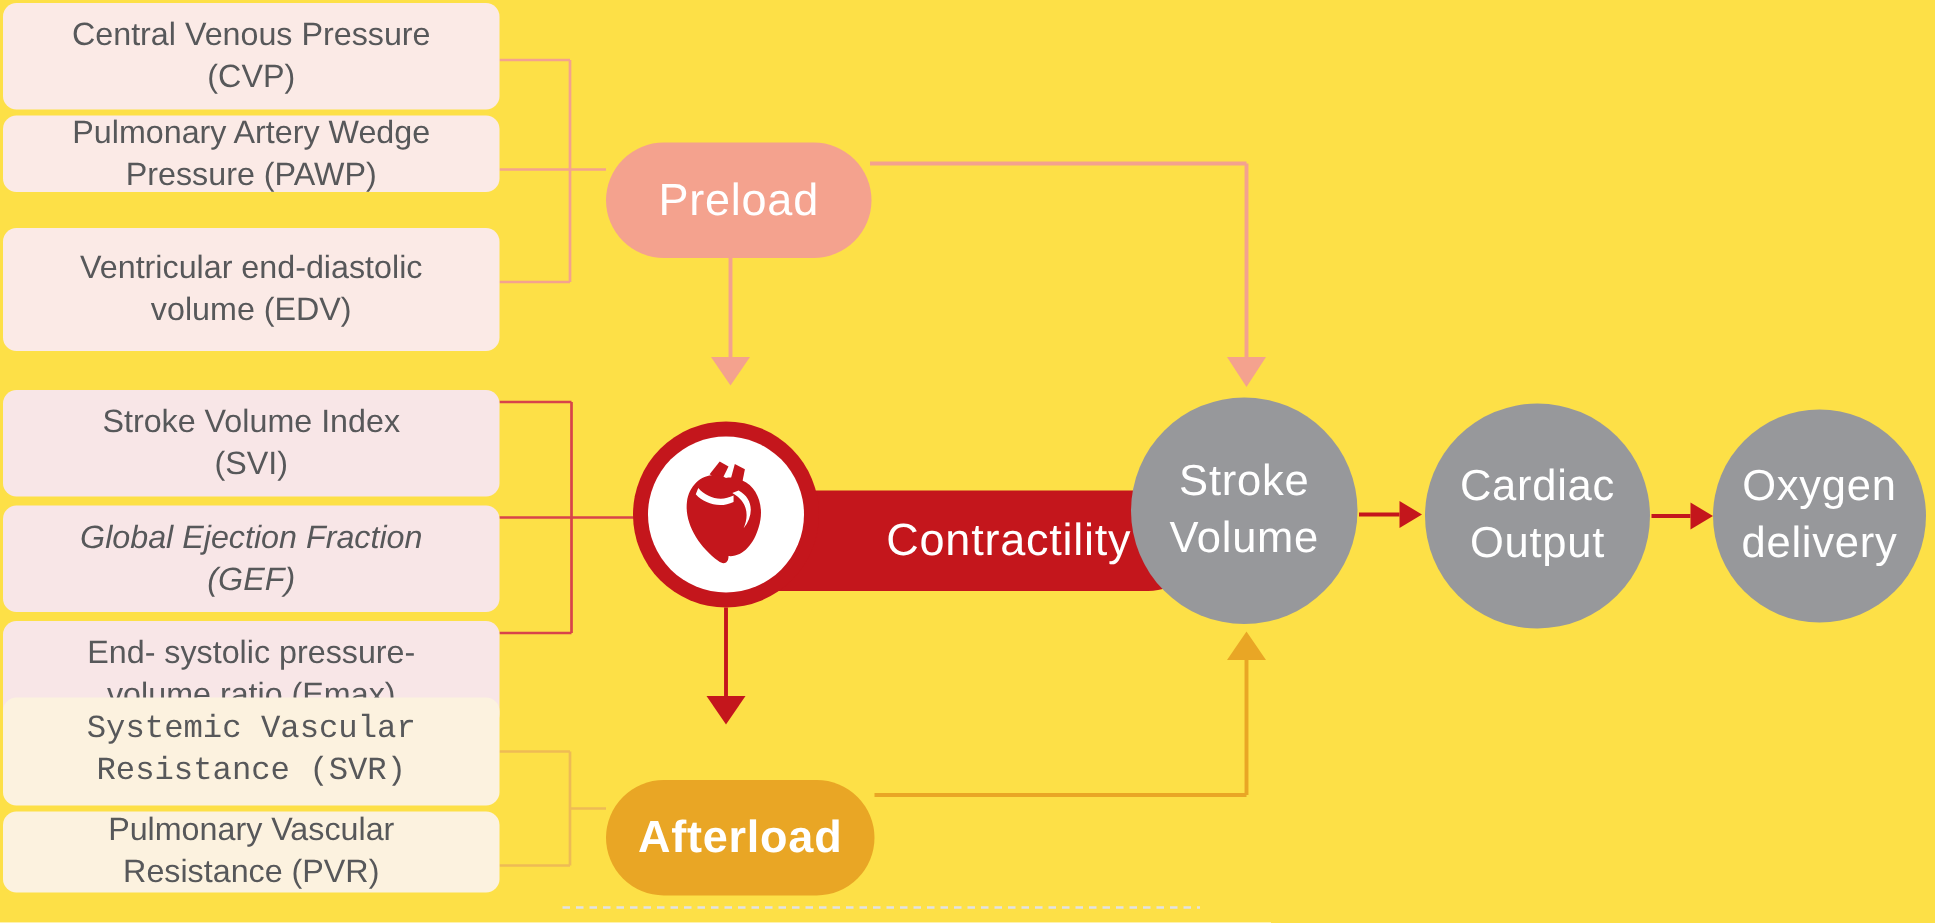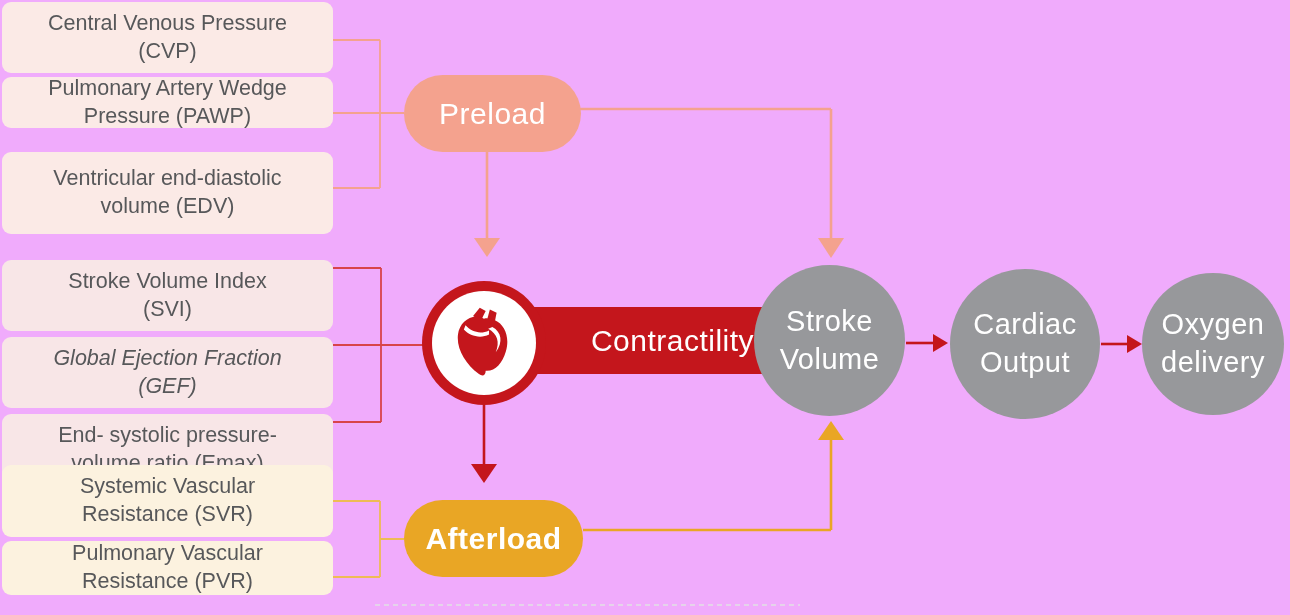--- a/index.html
+++ b/index.html
@@ -2,21 +2,21 @@
 <html style="--salmon: #f4a28e; --red: #c4161c; --bracket-red: #d8444a; --amber: #e9a625; --amber-light: #eebb55; --gray: #97989b; --box-pink-light: #fbeae6; --box-pink: #f8e6e7; --box-cream: #fcf2df; --text-gray: #57585a; --dashed: #e1e1e4;"><head>
 <meta charset="utf-8">
 <style>
   :root{
     --salmon:#f4a28e; --red:#c4161c; --bracket-red:#d8444a;
     --amber:#e9a625; --amber-light:#eebb55; --gray:#97989b;
     --box-pink-light:#fbeae6; --box-pink:#f8e6e7; --box-cream:#fcf2df;
     --text-gray:#57585a; --dashed:#e1e1e4;
   }
   html,body{margin:0;padding:0;background:#fff;}
-  .canvas{position:relative;width:1290px;height:615px;background:#f0abfc;overflow:hidden;
+  .canvas{position:relative;width:1290px;height:615px;background:#fde047;overflow:hidden;
           font-family:"Liberation Sans",sans-serif;}
   .overlay{position:absolute;left:0;top:0;width:1290px;height:615px;z-index:1;}
   .ln{fill:none;}
   .hd{stroke:none;}
   .w2{stroke-width:1.8;}
   .w3{stroke-width:2.6;}
   .c-salmon{stroke:var(--salmon,#f4a28e);} .f-salmon{fill:var(--salmon,#f4a28e);}
   .c-red{stroke:var(--red,#c4161c);}       .f-red{fill:var(--red,#c4161c);}
   .c-bred{stroke:var(--bracket-red,#d8444a);}
   .c-amber{stroke:var(--amber,#e9a625);}   .f-amber{fill:var(--amber,#e9a625);}
@@ -25,21 +25,21 @@
 
   .box{position:absolute;left:2px;width:331px;border-radius:9px;z-index:2;
        display:flex;align-items:center;justify-content:center;text-align:center;
        white-space:pre-line;font-size:21.5px;line-height:1.28;color:var(--text-gray,#57585a);}
   .g-pre{background:var(--box-pink-light,#fbeae6);}
   .g-con{background:var(--box-pink,#f8e6e7);margin-top:28px;}
   .g-aft{background:var(--box-cream,#fcf2df);}
 
   .pill{position:absolute;border-radius:39px;color:#fff;z-index:2;
         display:flex;align-items:center;justify-content:center;
-        font-size:30px;letter-spacing:.5px;}
+        font-size:30px;letter-spacing:.5px;margin-top:20px;}
   .pill-preload{left:404px;top:75px;width:177px;height:77px;background:var(--salmon,#f4a28e);}
   .pill-contractility{left:484px;top:307px;width:253px;height:67px;background:var(--red,#c4161c);
         padding-left:62px;box-sizing:content-box;}
   .pill-afterload{left:404px;top:500px;width:179px;height:77px;background:var(--amber,#e9a625);font-weight:bold;}
 
   .heart-badge{position:absolute;left:422px;top:281px;width:124px;height:124px;border-radius:50%;
         background:var(--red,#c4161c);z-index:3;display:flex;align-items:center;justify-content:center;}
   .heart-inner{width:104px;height:104px;border-radius:50%;background:#fff;
         display:flex;align-items:center;justify-content:center;}
   .heart-inner svg{width:84px;height:84px;display:block;}
@@ -109,21 +109,21 @@
   <div class="box g-pre" style="top:77px;height:51px;">Pulmonary Artery Wedge
 Pressure (PAWP)</div>
   <div class="box g-pre" style="top:152px;height:82px;">Ventricular end-diastolic
 volume (EDV)</div>
   <div class="box g-con" style="top:232px;height:71px;">Stroke Volume Index
 (SVI)</div>
   <div class="box g-con" style="top:309px;height:71px;font-style:italic;">Global Ejection Fraction
 (GEF)</div>
   <div class="box g-con" style="top:386px;height:71px;">End- systolic pressure-
 volume ratio (Emax)</div>
-  <div class="box g-aft" style="top:465px;height:72px;">Systemic Vascular
+  <div class="box g-aft" style="top:465px;height:72px;font-family:Liberation Mono, monospace;">Systemic Vascular
 Resistance (SVR)</div>
   <div class="box g-aft" style="top:541px;height:54px;">Pulmonary Vascular
 Resistance (PVR)</div>
 
   <div class="pill pill-preload">Preload</div>
 
   <div class="pill pill-contractility">Contractility</div>
   <div class="heart-badge">
     <div class="heart-inner">
       <svg viewBox="0 0 100 100" aria-hidden="true">

